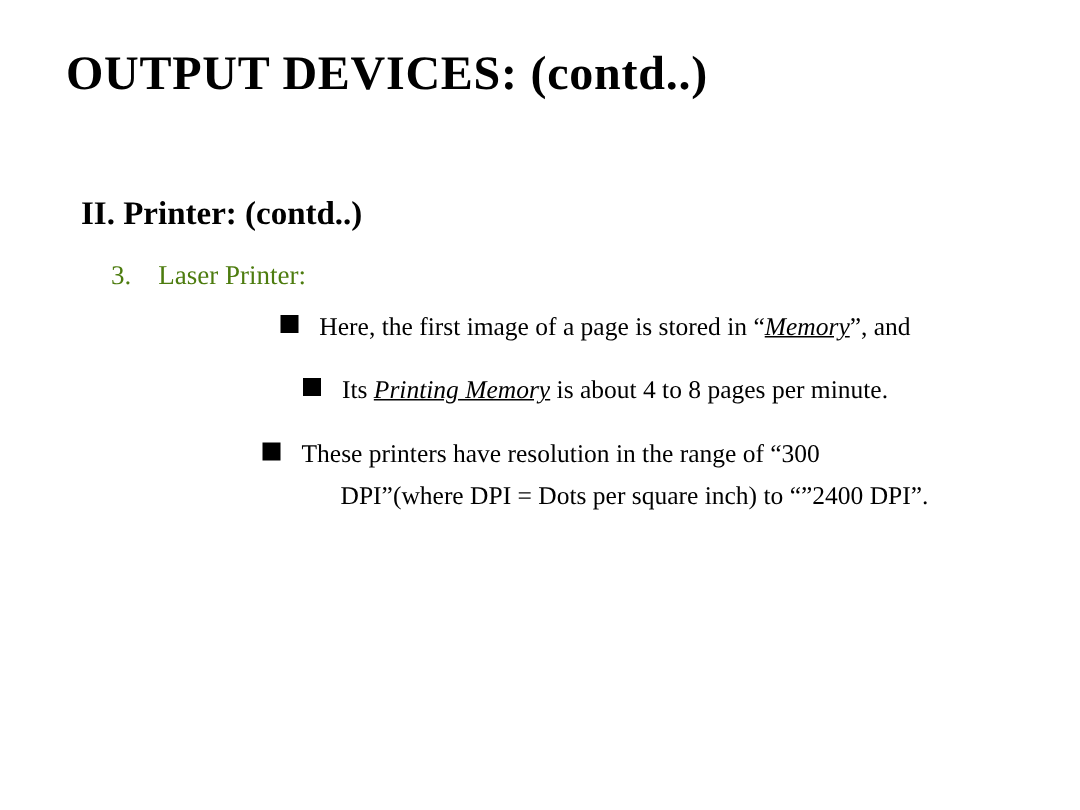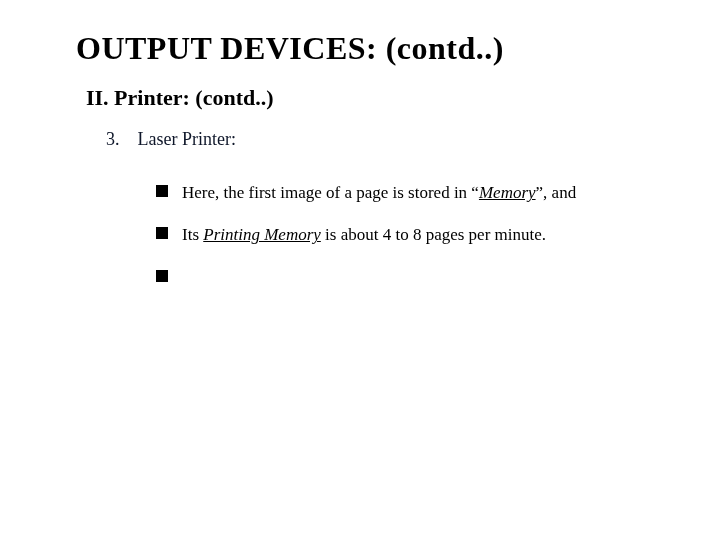--- a/index.html
+++ b/index.html
@@ -12,55 +12,57 @@
       width: 720px;
       height: 540px;
       background: #ffffff;
       font-family: 'Times New Roman', Times, serif;
       overflow: hidden;
     }
 
     .slide {
       width: 720px;
       height: 540px;
-      padding: 30px 50px 30px 76px;
+      padding: 30px 50px 30px 44px;
       display: flex;
       flex-direction: column;
     }
 
     .main-title {
       font-size: 32px;
       font-weight: bold;
       color: #000000;
       margin-bottom: 18px;
       letter-spacing: 0.5px;
     }
 
     .section-title {
       font-size: 22px;
       font-weight: bold;
       color: #000000;
       margin-bottom: 18px;
       margin-left: 10px;
+      margin-top: 44px;
     }
 
     .numbered-item {
       font-size: 18px;
       font-weight: normal;
-      color: #0f172a;
+      color: #4d7c0f;
       margin-left: 30px;
-      margin-bottom: 30px;
+      margin-bottom: 11px;
     }
 
     .bullet-list {
       list-style: none;
       margin-left: 80px;
       display: flex;
       flex-direction: column;
       gap: 10px;
+      align-items: center;
     }
 
     .bullet-item {
       display: flex;
       align-items: flex-start;
       font-size: 17px;
       color: #000000;
       line-height: 1.5;
     }
 
@@ -125,16 +127,24 @@
       <span class="bullet-square"></span>
       <div>
         <span class="bullet-text">
           Its <span class="underline-italic">Printing Memory</span> is about 4 to 8 pages per minute.
         </span>
       </div>
     </li>
 
     <li class="bullet-item bullet-block">
       <span class="bullet-square"></span>
+      <div>
+        <span class="bullet-text">
+          These printers have resolution in the range of “300
+        </span>
+        <div class="continuation">
+          DPI”(where DPI = Dots per square inch) to “”2400 DPI”.
+        </div>
+      </div>
     </li>
 
   </ul>
 </div>
 
 </body></html>

